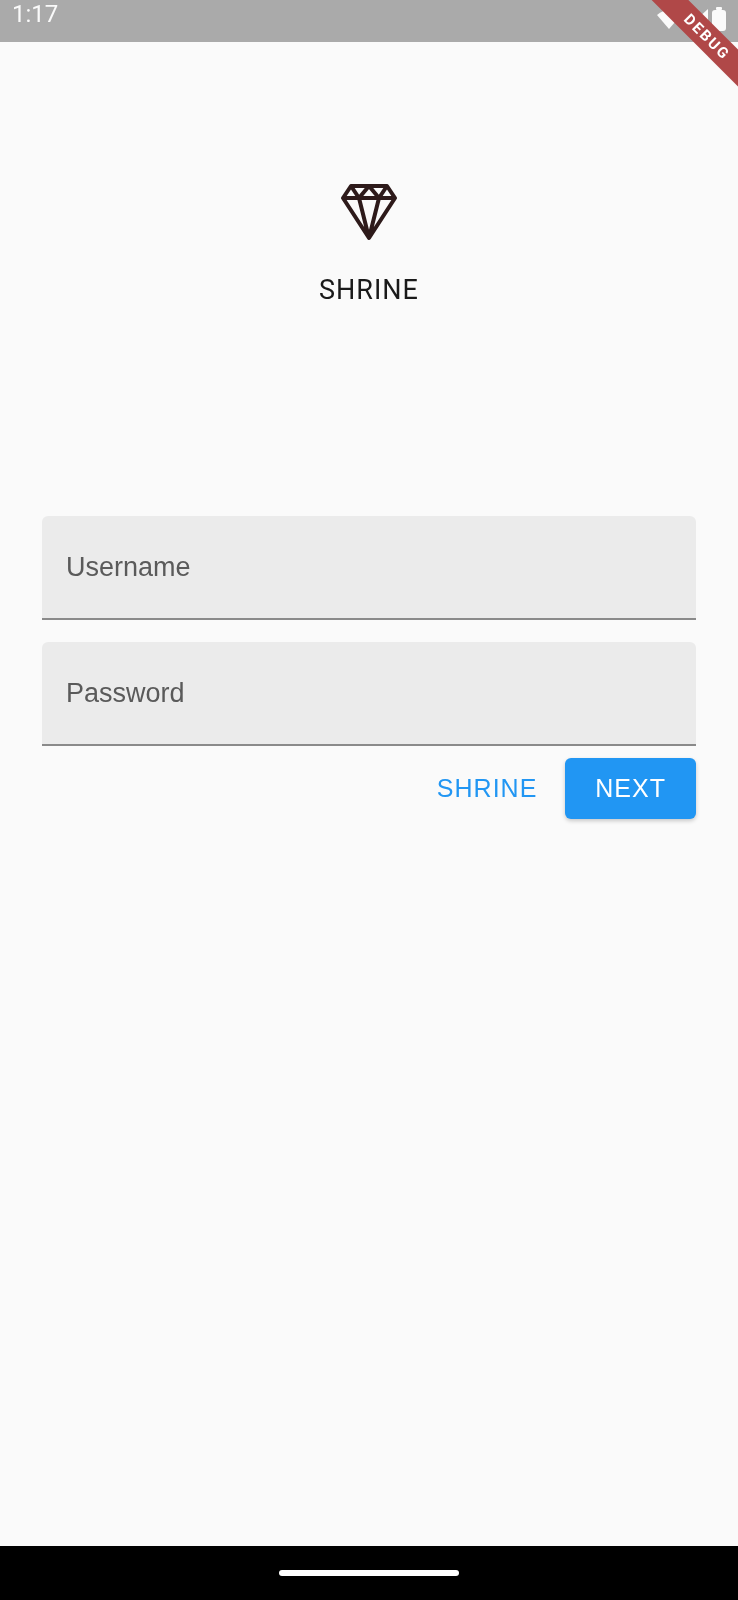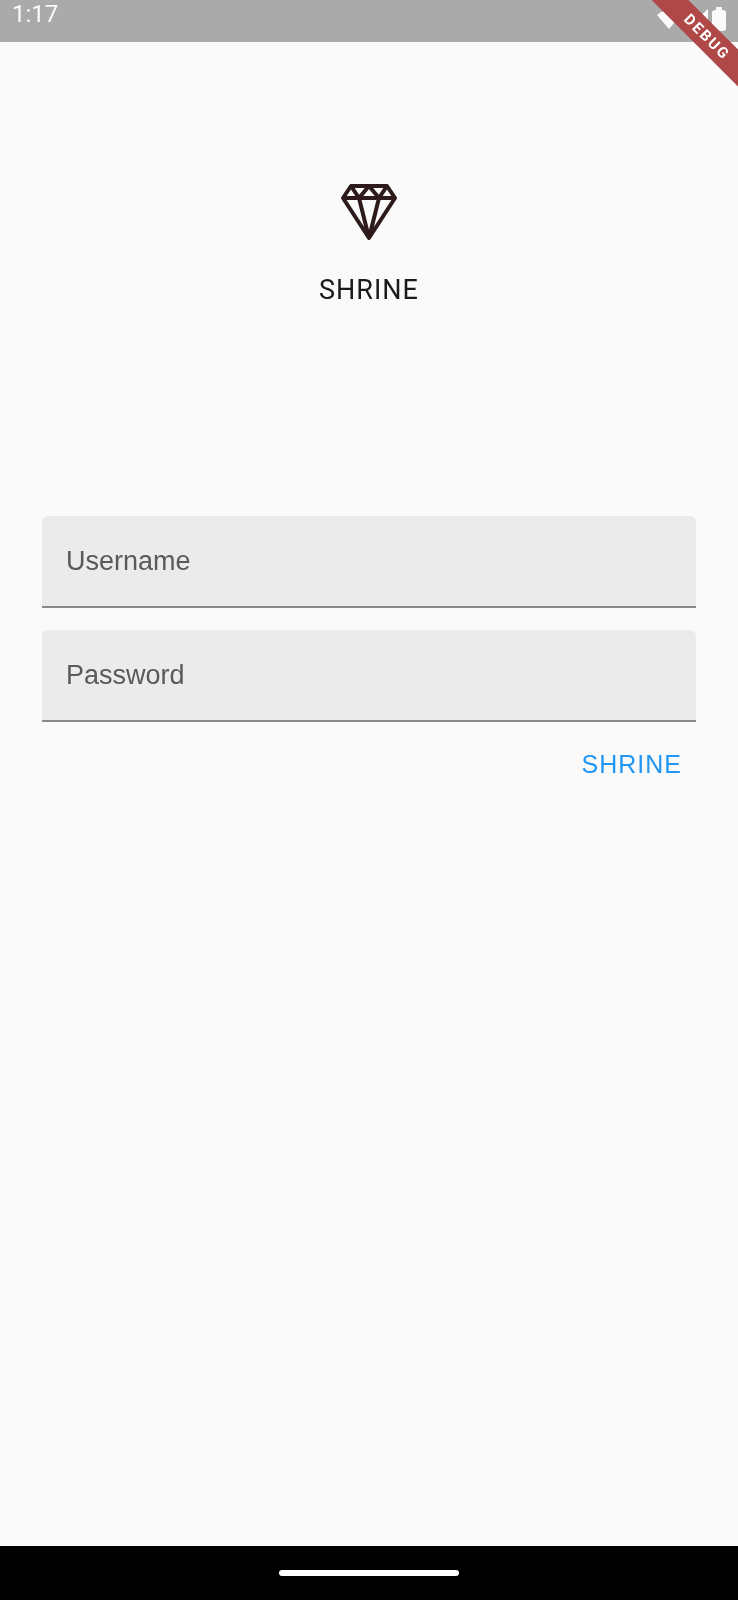--- a/index.html
+++ b/index.html
@@ -61,21 +61,21 @@
       margin-bottom: 28px;
     }
     .logo-text {
       font-size: 27px;
       letter-spacing: 1px;
       color: #1a1a1a;
       font-weight: 400;
     }
     .input-field {
       width: 100%;
-      height: 92px;
+      height: 104px;
       background: #ebebeb;
       border: none;
       border-bottom: 2px solid #8a8a8a;
       border-top-left-radius: 6px;
       border-top-right-radius: 6px;
       padding: 0 24px;
       font-size: 27px;
       color: #333;
       outline: none;
       margin-bottom: 22px;
@@ -166,18 +166,19 @@
     </span>
     <div class="logo-text">SHRINE</div>
   </div>
 
   <input type="text" class="input-field" placeholder="Username" style="">
 
   <input type="password" class="input-field" placeholder="Password" style="">
 
   <div class="button-row">
     <button class="btn-cancel">SHRINE</button>
+    <button class="btn-next">NEXT</button>
   </div>
 </div>
 
 <div class="nav-bar">
   <div class="nav-handle"></div>
 </div>
 
 </body></html>

